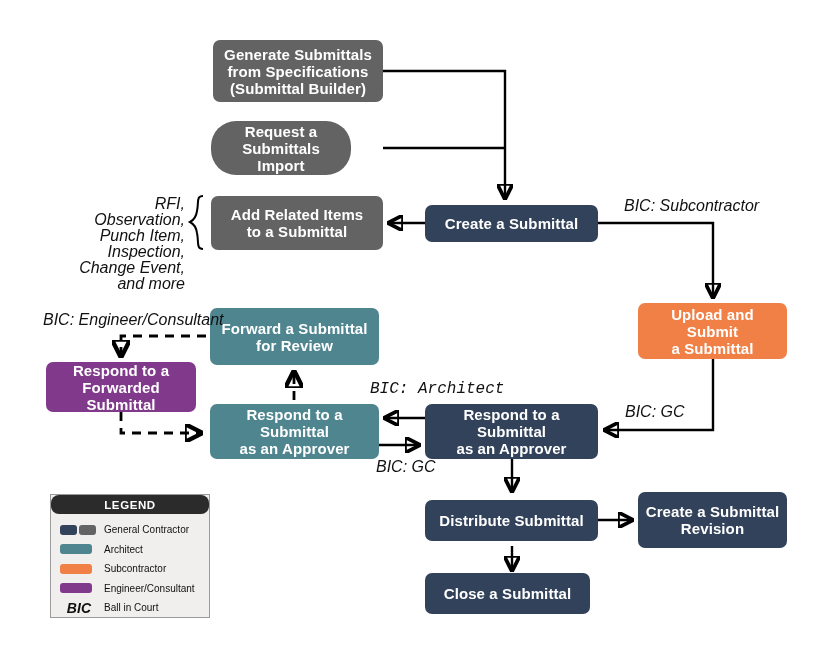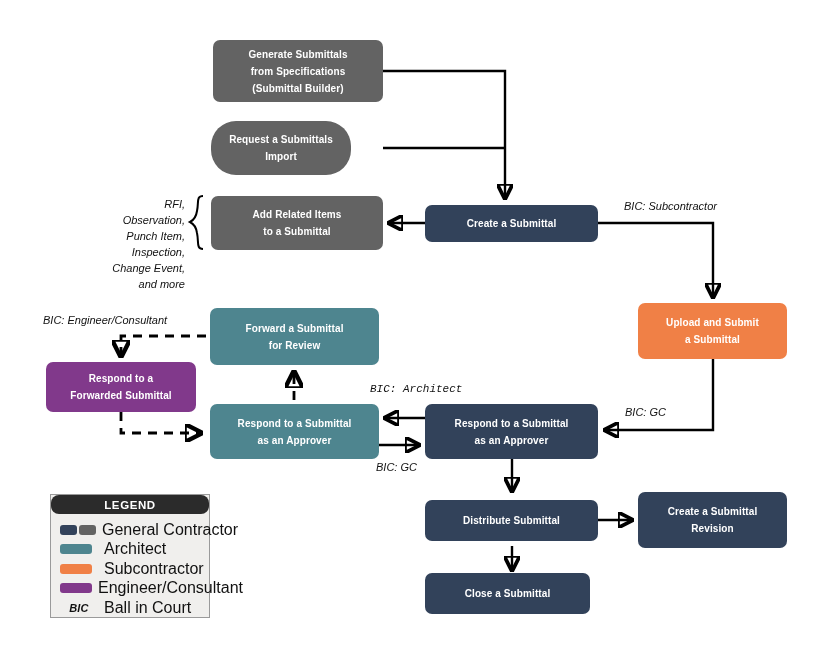--- a/index.html
+++ b/index.html
@@ -16,41 +16,41 @@
     height: 659px;
     background: #ffffff;
     overflow: hidden;
   }
   .node {
     position: absolute;
     box-sizing: border-box;
     border-radius: 7px;
     color: #ffffff;
     font-weight: bold;
-    font-size: 10px;
+    font-size: 15px;
     line-height: 17px;
     letter-spacing: 0.1px;
     display: flex;
     align-items: center;
     justify-content: center;
     text-align: center;
     padding: 4px 6px;
     white-space: pre-line;
     user-select: none;
   }
   .n-gc   { background: #636363; }
   .n-navy { background: #32425a; }
   .n-teal { background: #4e858f; }
   .n-orange { background: #f08046; }
   .n-purple { background: #81398b; }
 
   .edge-label {
     position: absolute;
     font-style: italic;
-    font-size: 11px;
+    font-size: 16px;
     color: #111111;
     white-space: pre-line;
     line-height: 16px;
     user-select: none;
   }
   .edge-label.right { text-align: right; }
 
   
   #legend {
     position: absolute;
@@ -93,27 +93,27 @@
     width: 17px;
     height: 10px;
     border-radius: 3px;
     display: inline-block;
   }
   .swatch.wide { width: 32px; }
   .bic-mark {
     width: 38px;
     font-style: italic;
     font-weight: bold;
-    font-size: 11px;
+    font-size: 14px;
     color: #111;
     text-align: center;
     letter-spacing: 0.2px;
   }
   .legend-text {
-    font-size: 16px;
+    font-size: 10px;
     color: #111111;
     padding-left: 6px;
     white-space: nowrap;
   }
 
   svg#wires {
     position: absolute;
     left: 0; top: 0;
     width: 828px;
     height: 659px;

